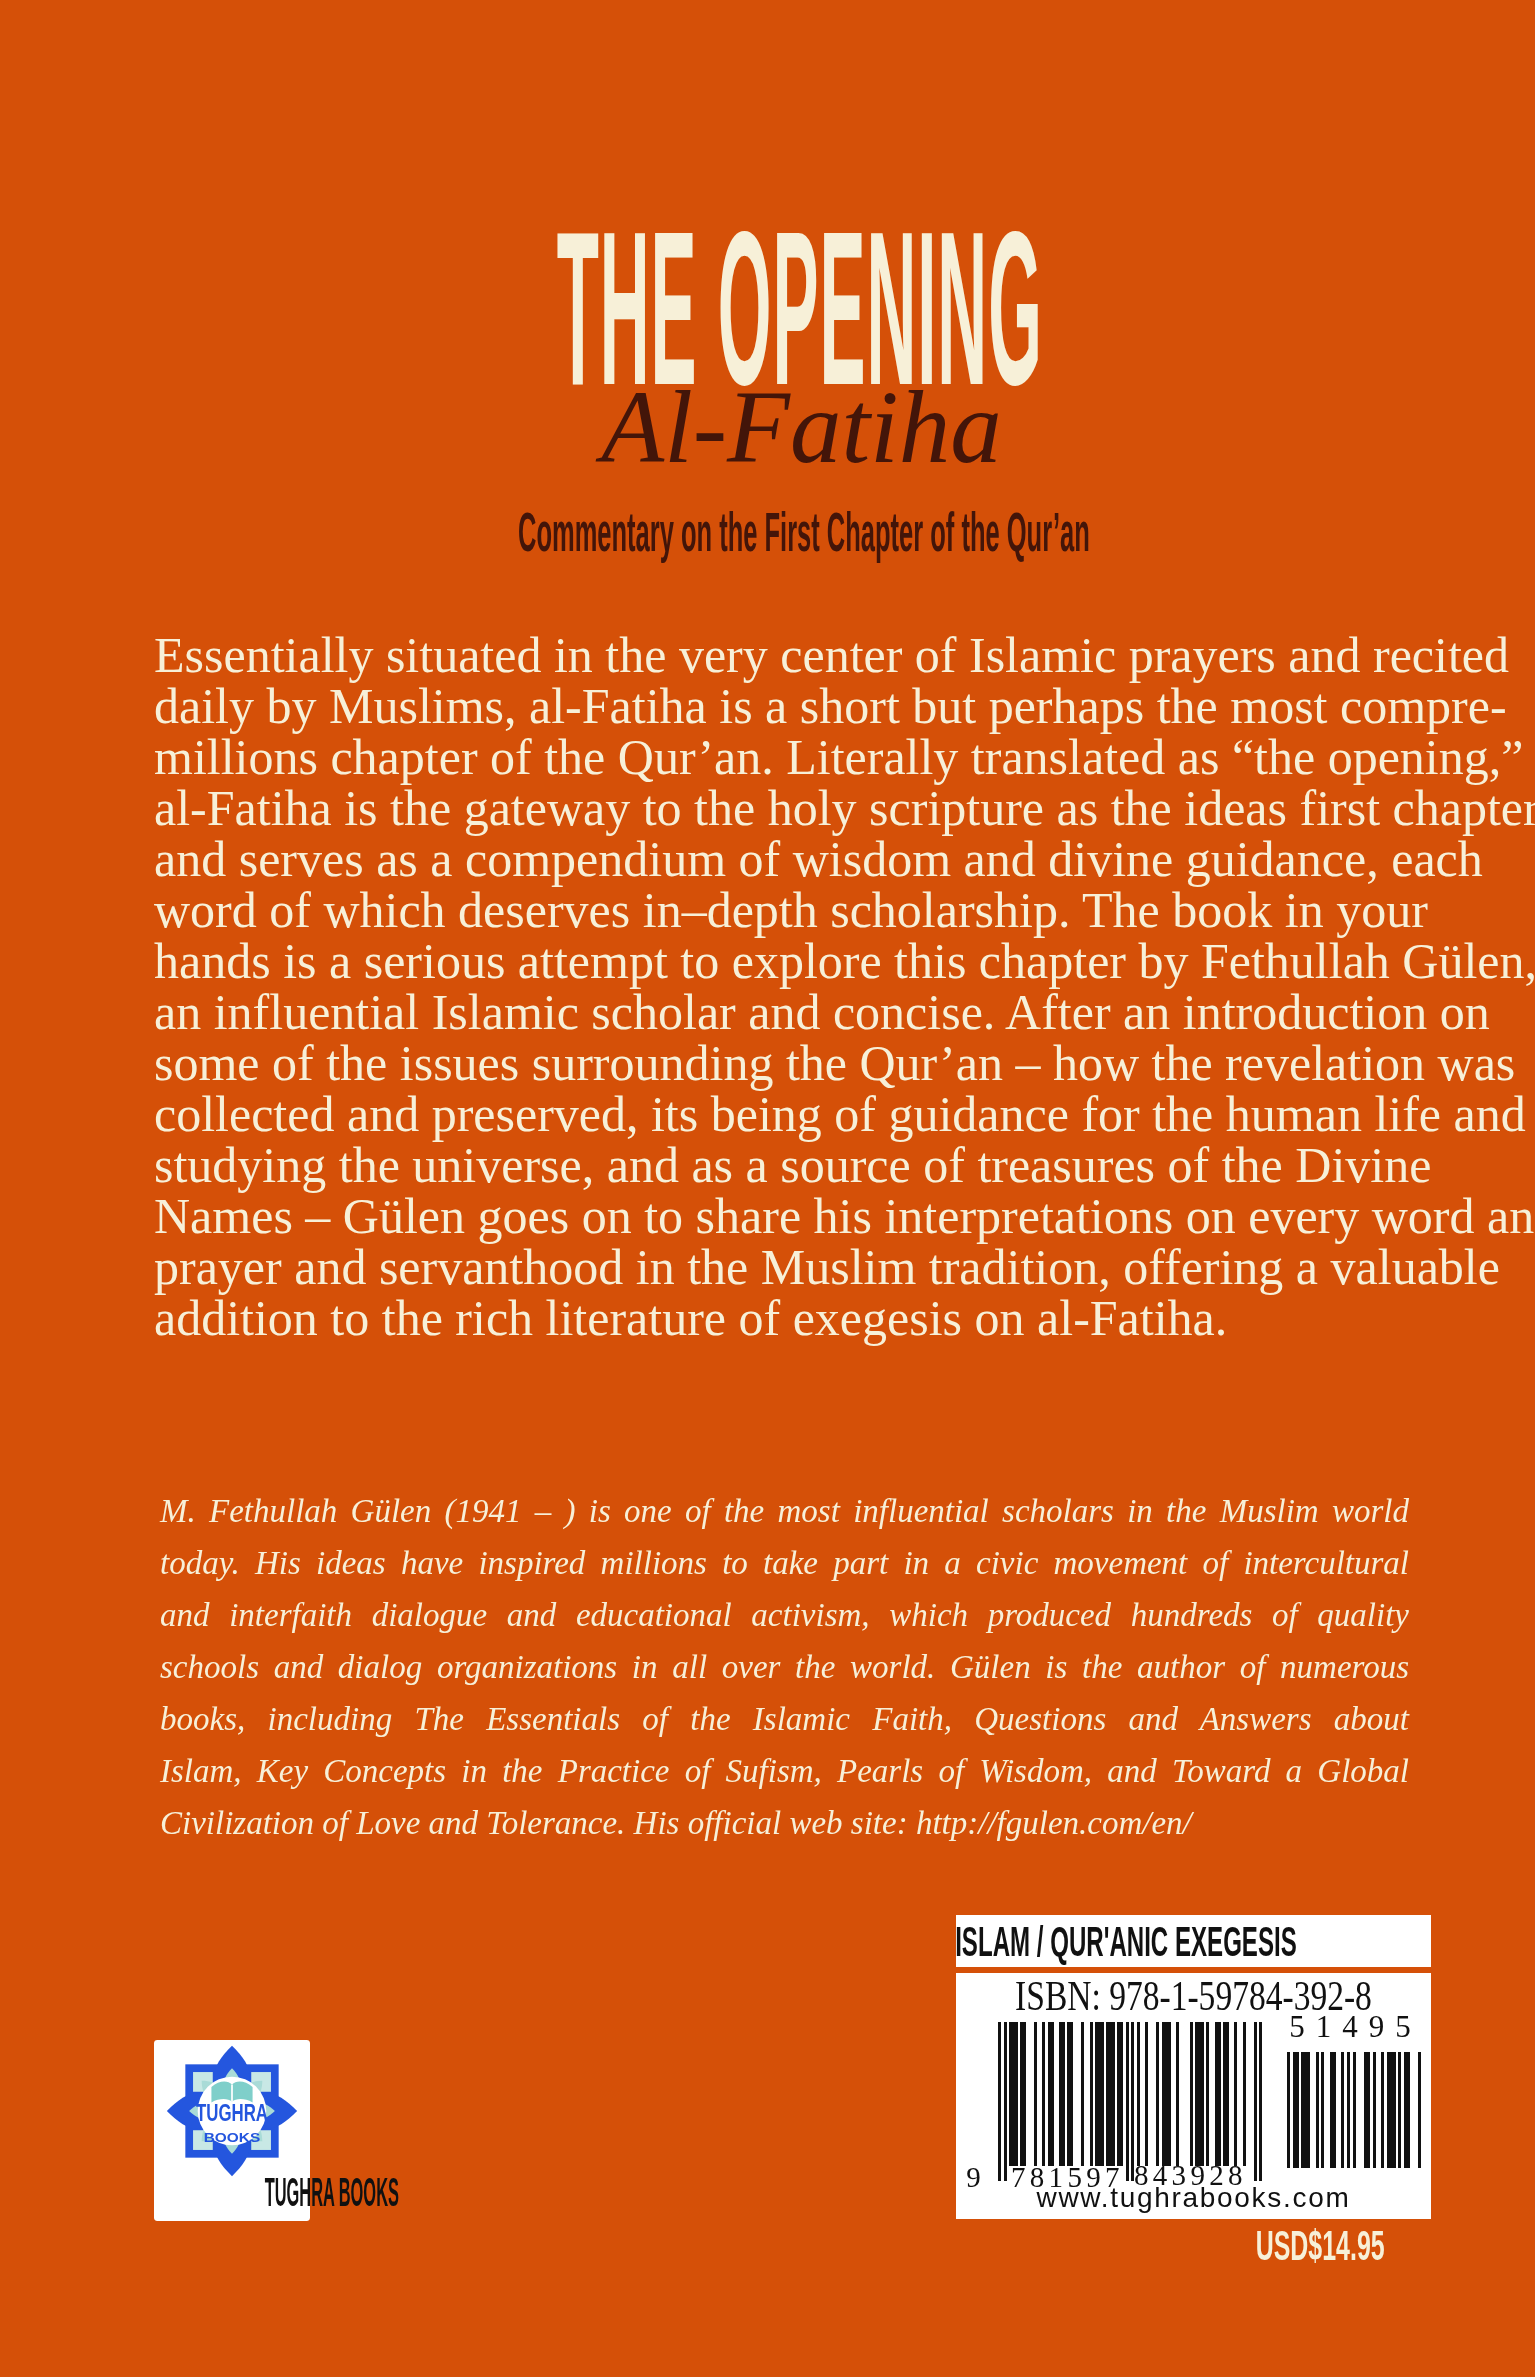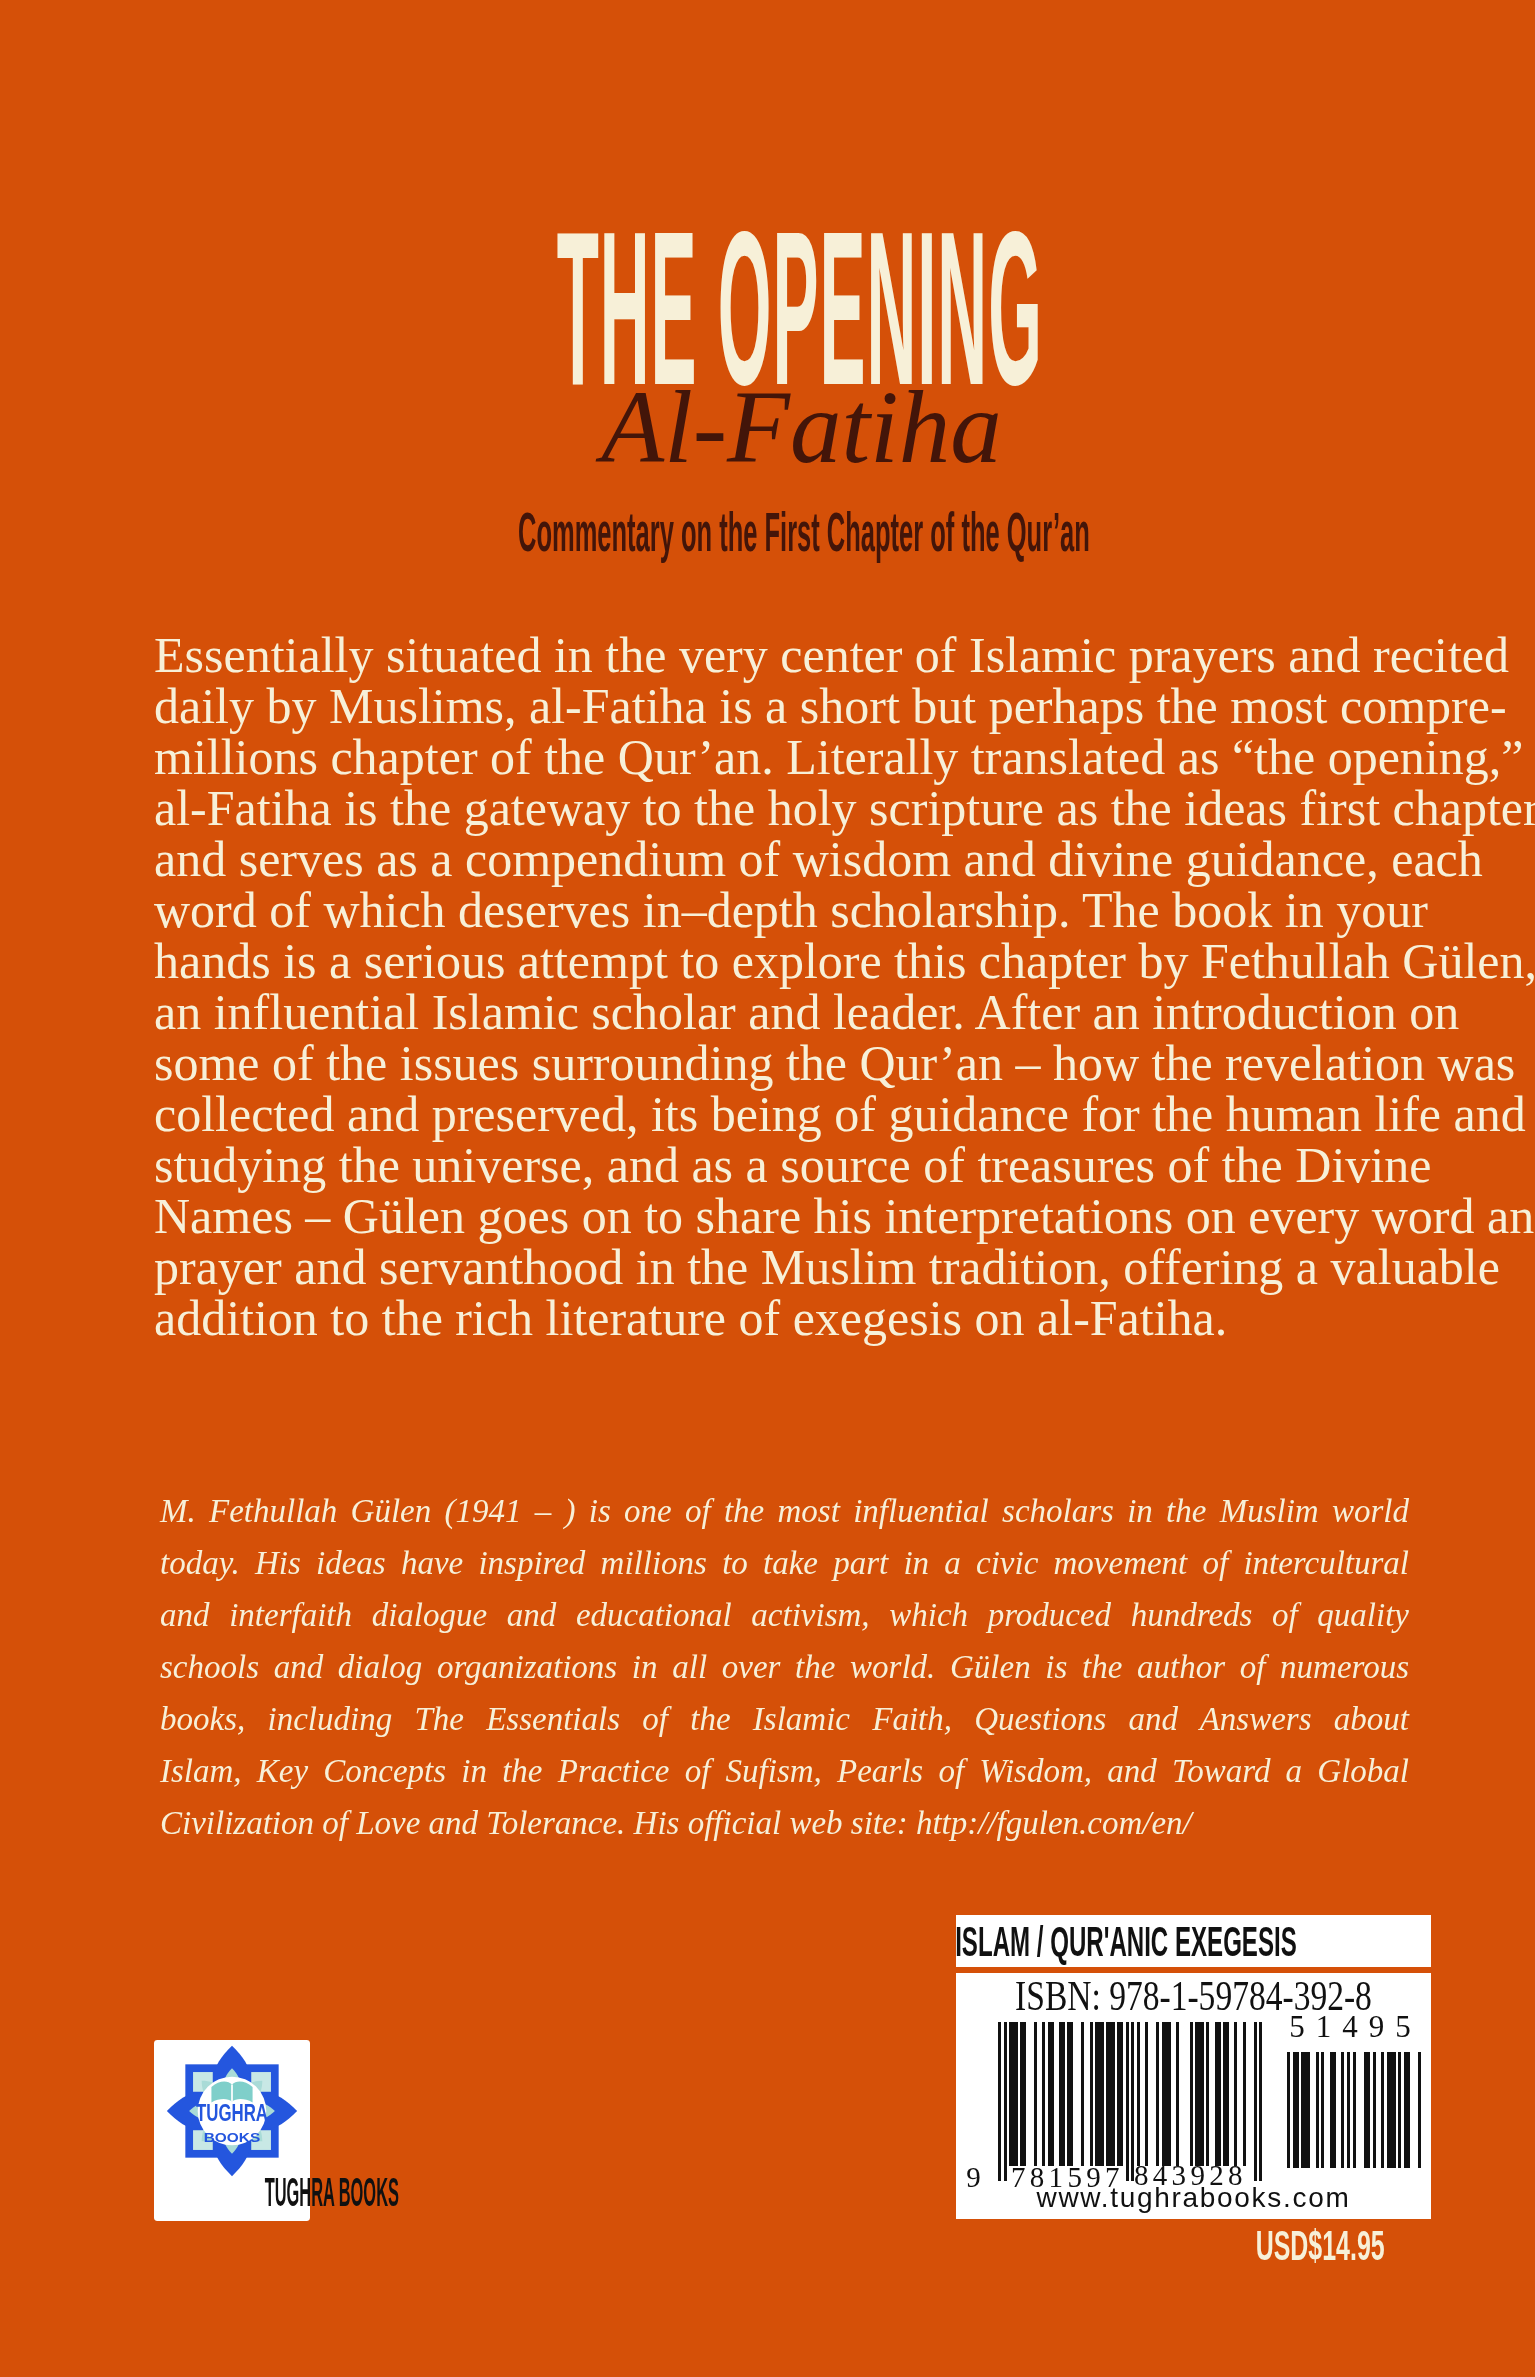--- a/index.html
+++ b/index.html
@@ -107,21 +107,21 @@
 </div>
 
 <div class="abs synopsis">
     <div class="line">Essentially situated in the very center of Islamic prayers and recited</div>
     <div class="line">daily by Muslims, al-Fatiha is a short but perhaps the most compre-</div>
     <div class="line">millions chapter of the Qur’an. Literally translated as “the opening,”</div>
     <div class="line">al-Fatiha is the gateway to the holy scripture as the ideas first chapter</div>
     <div class="line">and serves as a compendium of wisdom and divine guidance, each</div>
     <div class="line">word of which deserves in–depth scholarship. The book in your</div>
     <div class="line">hands is a serious attempt to explore this chapter by Fethullah Gülen,</div>
-    <div class="line">an influential Islamic scholar and leader. After an introduction on</div>
+    <div class="line">an influential Islamic scholar and concise. After an introduction on</div>
     <div class="line">some of the issues surrounding the Qur’an – how the revelation was</div>
     <div class="line">collected and preserved, its being of guidance for the human life and</div>
     <div class="line">studying the universe, and as a source of treasures of the Divine</div>
     <div class="line">Names – Gülen goes on to share his interpretations on every word and</div>
     <div class="line">prayer and servanthood in the Muslim tradition, offering a valuable</div>
     <div class="line">addition to the rich literature of exegesis on al-Fatiha.</div>
   </div>
 
 <div class="abs bio">
     <div class="line">M. Fethullah Gülen (1941 – ) is one of the most influential scholars in the Muslim world</div>

